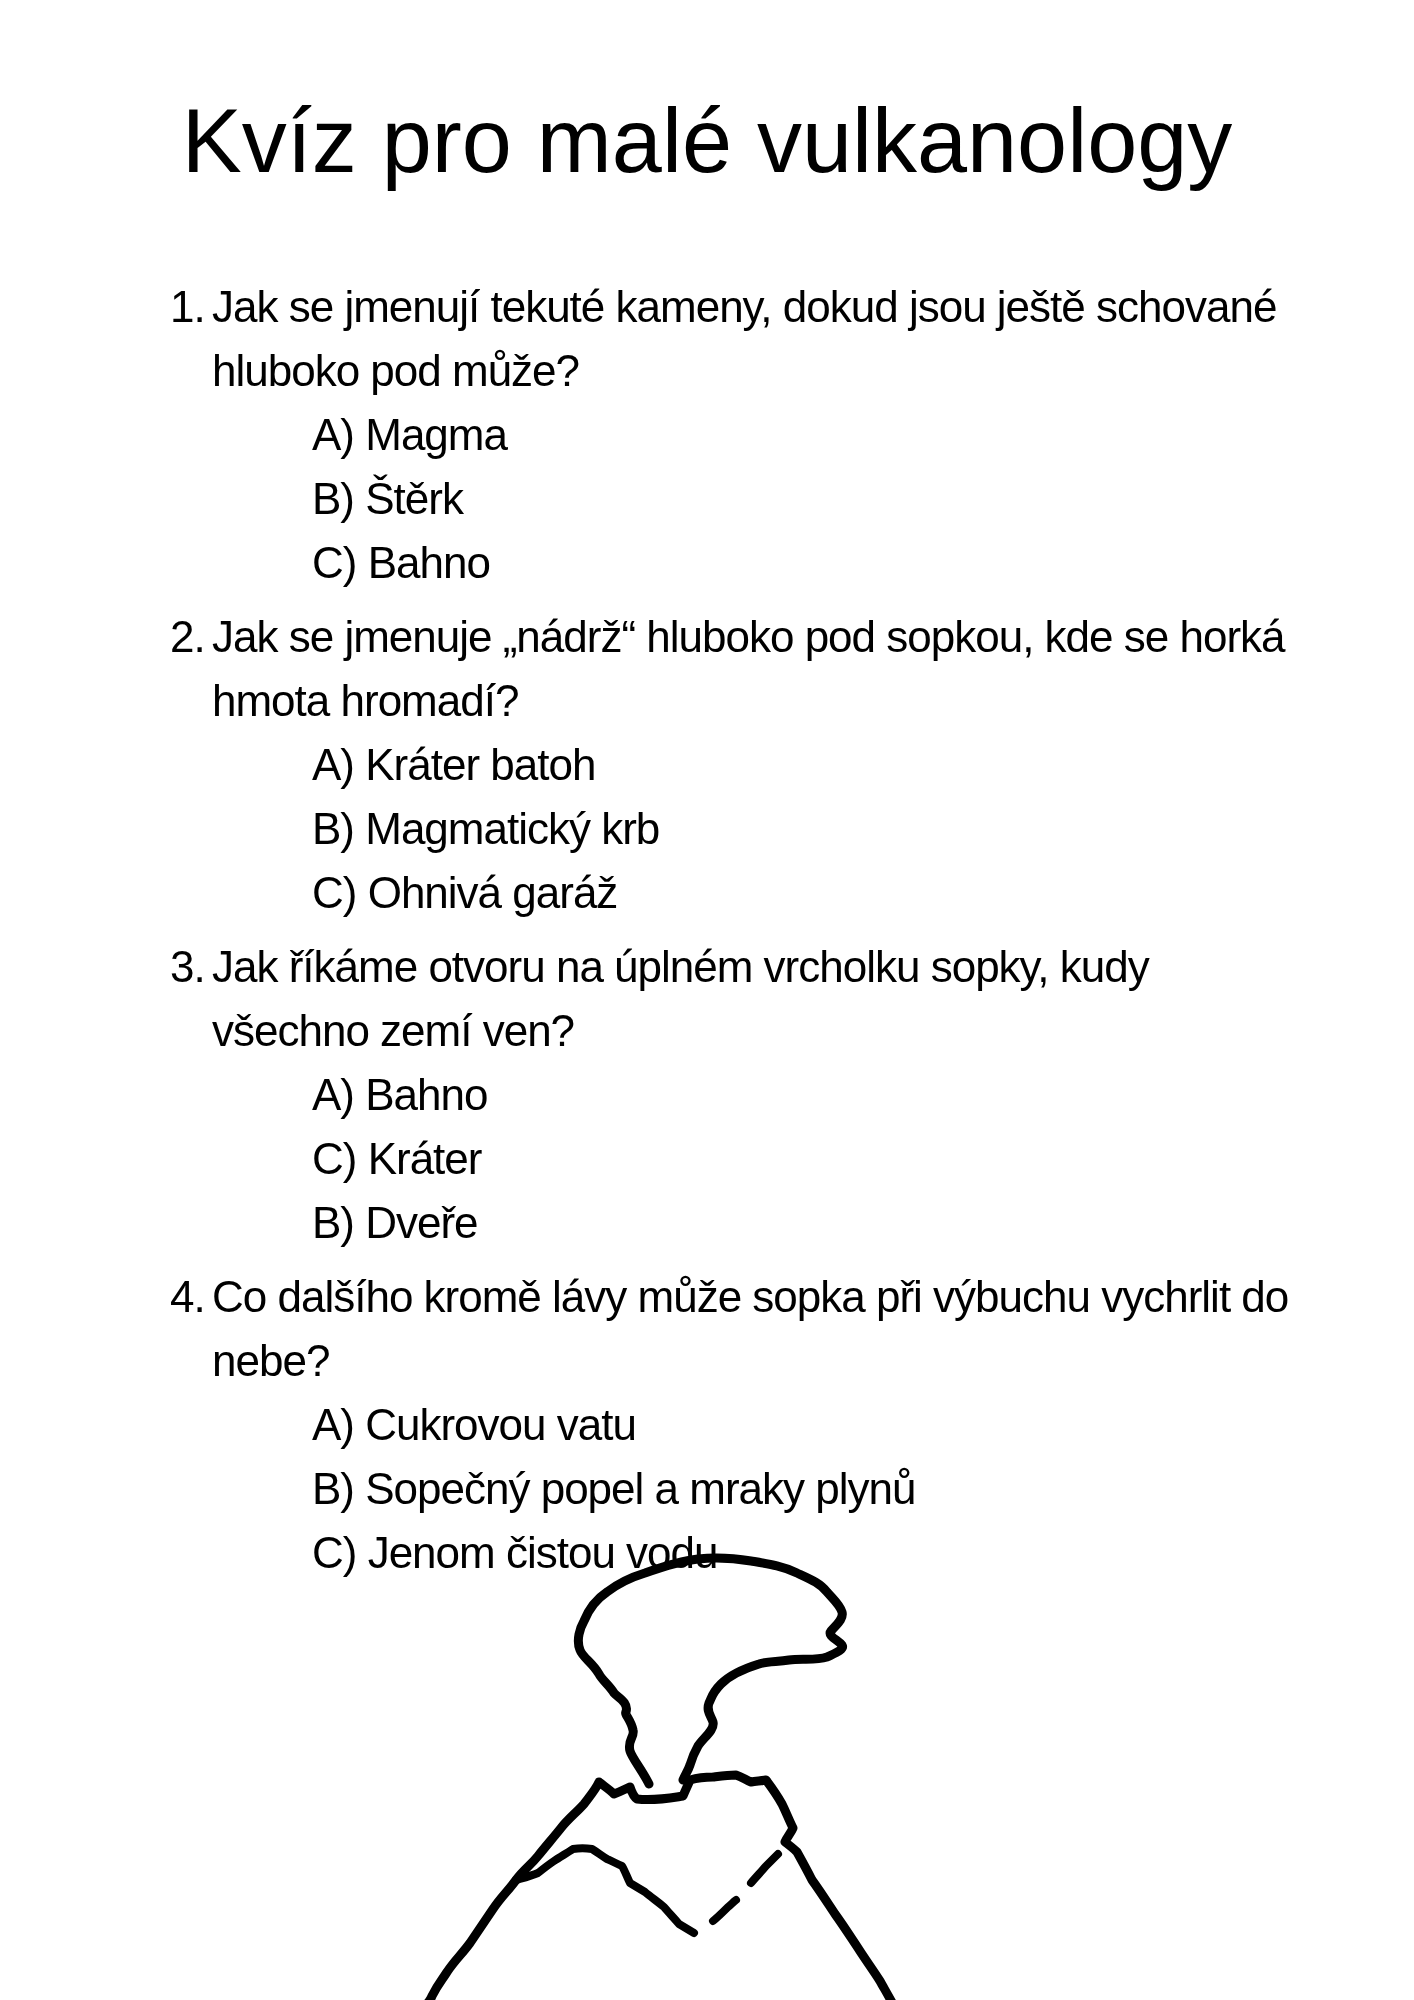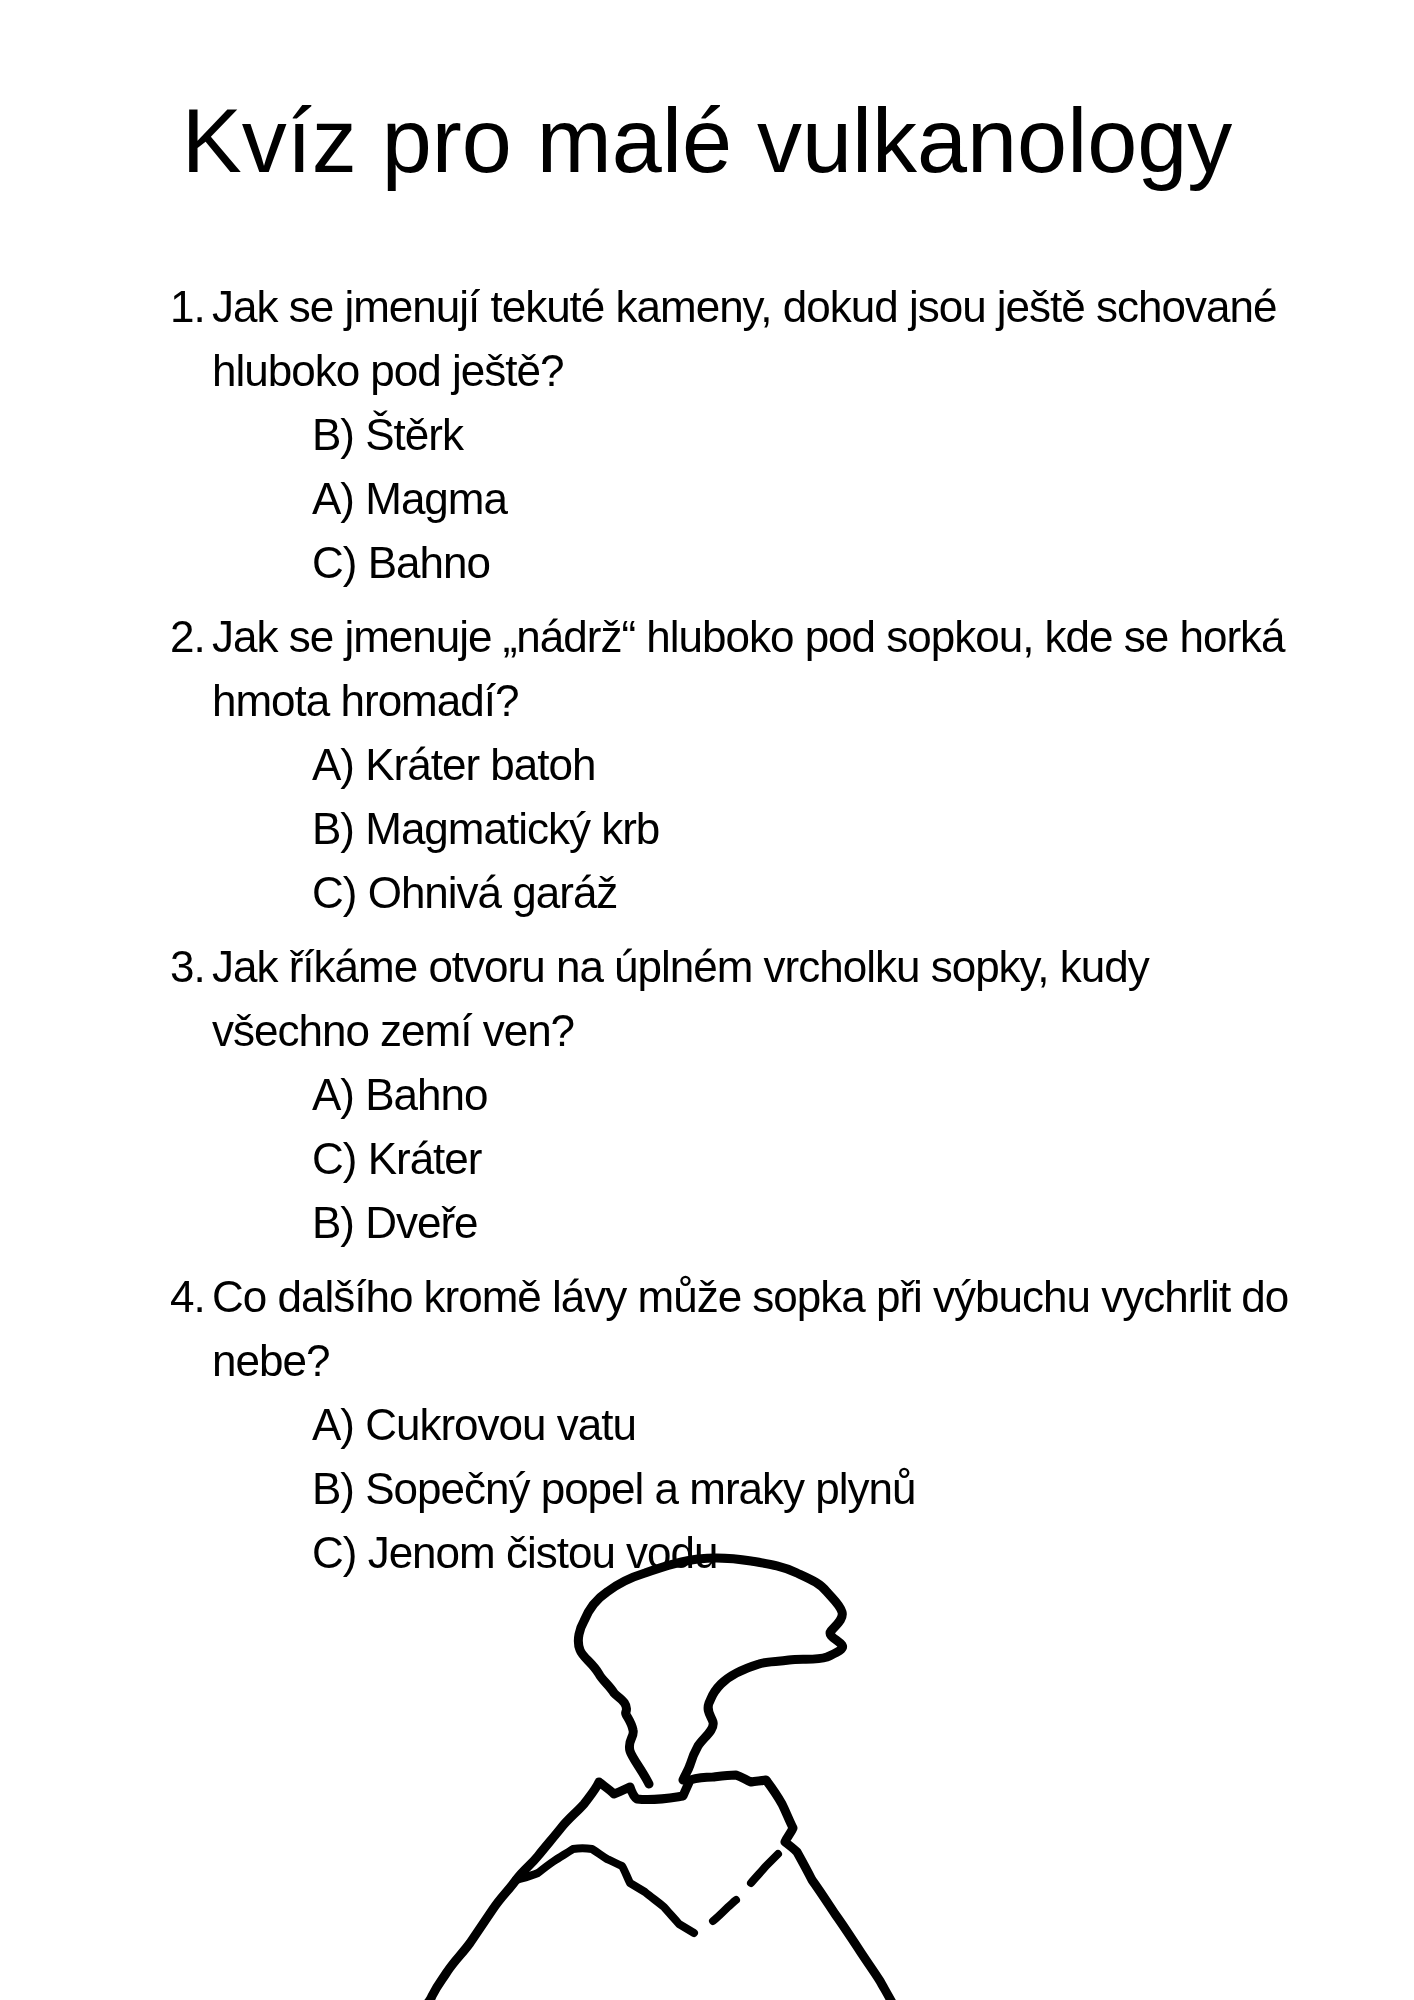--- a/index.html
+++ b/index.html
@@ -66,23 +66,23 @@
 <div class="page">
 
   <h1 class="title">Kvíz pro malé vulkanology</h1>
 
   <div class="questions">
     <div class="question-block">
       <div class="q-line q-first">
         <span class="q-num">1.</span>
           <span class="q-text">Jak se jmenují tekuté kameny, dokud jsou ještě schované</span>
       </div>
-      <div class="q-line q-cont">hluboko pod ještě?</div>
-    <div class="q-option">B) Štěrk</div>
-        <div class="q-option">A) Magma</div>
+      <div class="q-line q-cont">hluboko pod může?</div>
+    <div class="q-option">A) Magma</div>
+        <div class="q-option">B) Štěrk</div>
         <div class="q-option">C) Bahno</div>
       </div>
 
     <div class="question-block">
       <div class="q-line q-first">
         <span class="q-num">2.</span>
           <span class="q-text">Jak se jmenuje „nádrž“ hluboko pod sopkou, kde se horká</span>
       </div>
       <div class="q-line q-cont">hmota hromadí?</div>
     <div class="q-option">A) Kráter batoh</div>

